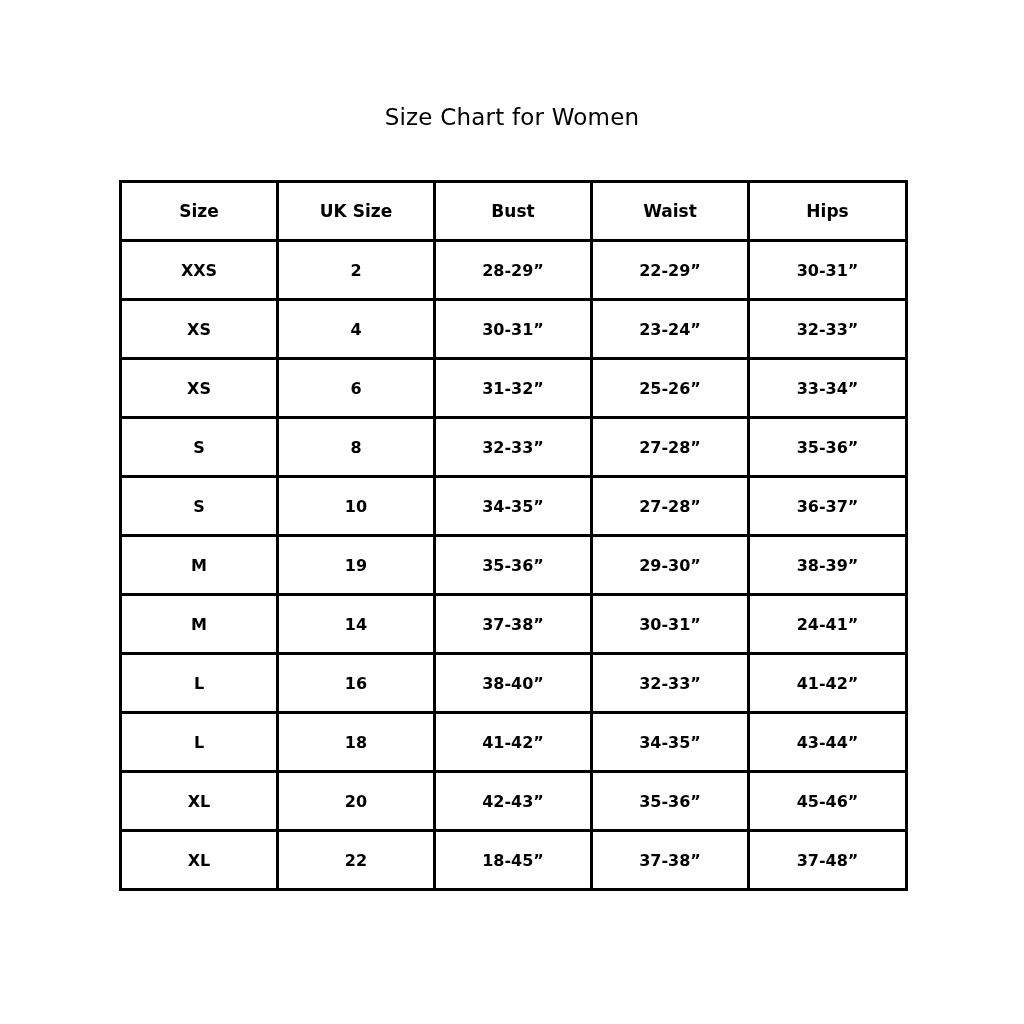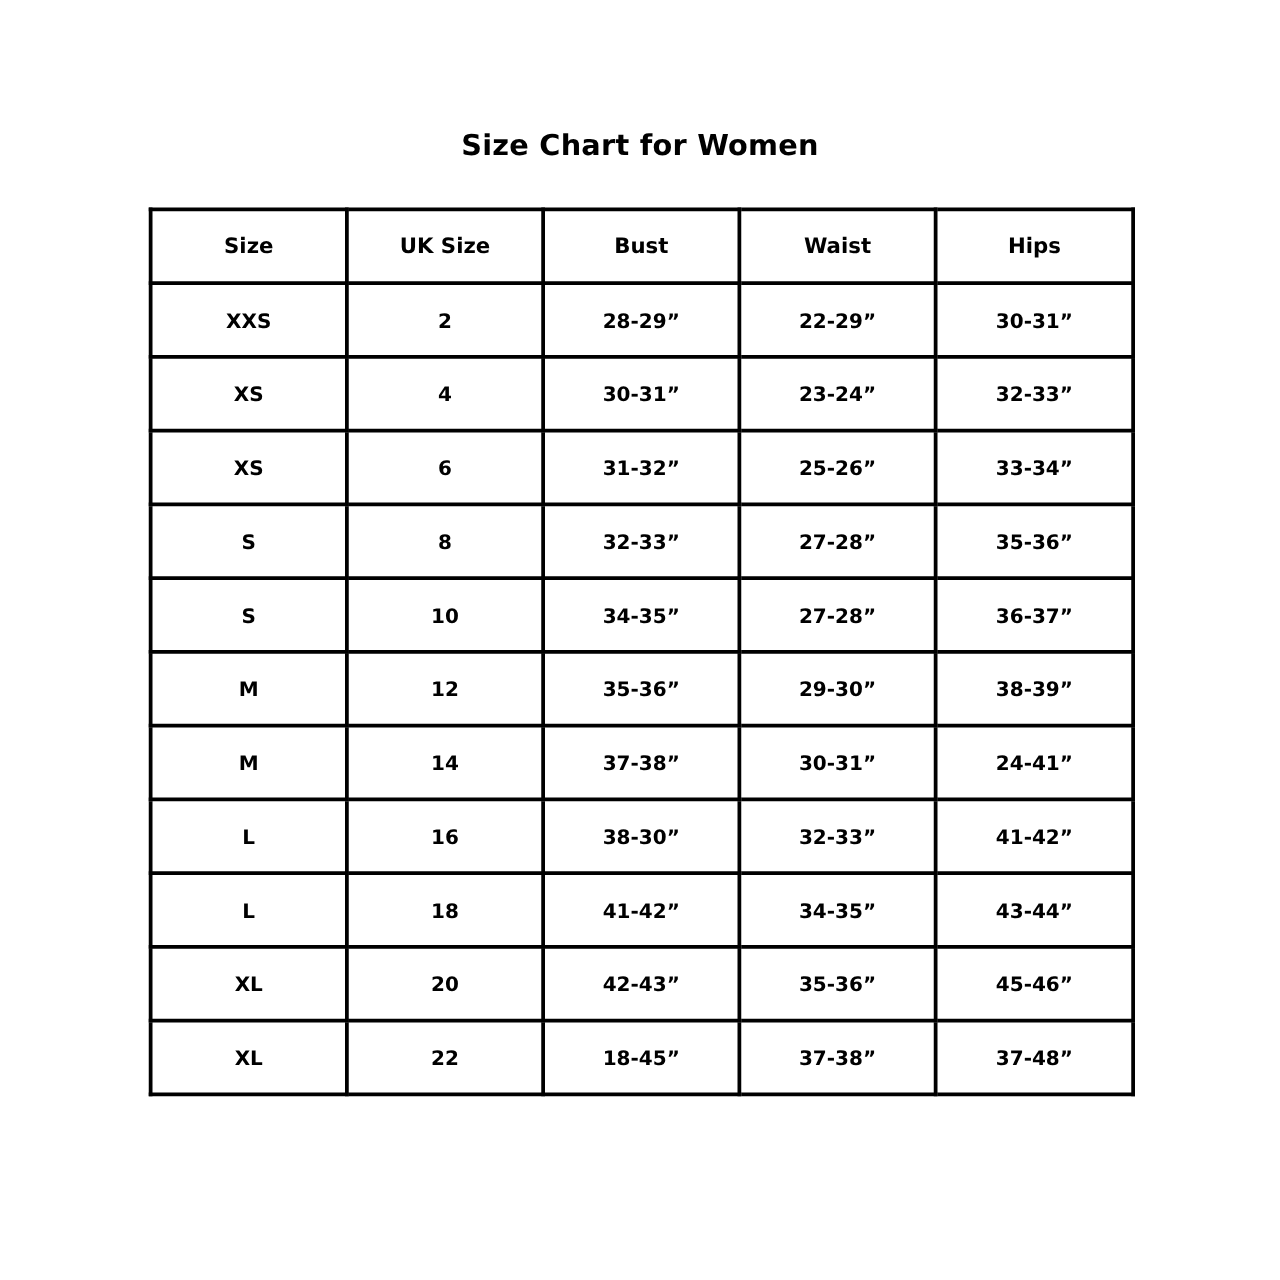--- a/index.html
+++ b/index.html
@@ -20,26 +20,26 @@
     position: relative;
     background: #ffffff;
   }
   .chart-title {
     position: absolute;
     top: 104px;
     left: 0;
     width: 1024px;
     text-align: center;
     font-size: 23px;
-    font-weight: bold;
+    font-weight: normal;
     letter-spacing: 0.2px;
   }
   .table-wrap {
     position: absolute;
-    top: 166px;
+    top: 180px;
     left: 119px;
     width: 786px;
   }
   table.size-chart {
     border-collapse: collapse;
     width: 786px;
     table-layout: fixed;
   }
   table.size-chart td,
   table.size-chart th {
@@ -117,36 +117,36 @@
         </tr>
         <tr>
           <td>S</td>
           <td>10</td>
           <td>34-35”</td>
           <td>27-28”</td>
           <td>36-37”</td>
         </tr>
         <tr>
           <td>M</td>
-          <td>12</td>
+          <td>19</td>
           <td>35-36”</td>
           <td>29-30”</td>
           <td>38-39”</td>
         </tr>
         <tr>
           <td>M</td>
           <td>14</td>
           <td>37-38”</td>
           <td>30-31”</td>
           <td>24-41”</td>
         </tr>
         <tr>
           <td>L</td>
           <td>16</td>
-          <td>38-30”</td>
+          <td>38-40”</td>
           <td>32-33”</td>
           <td>41-42”</td>
         </tr>
         <tr>
           <td>L</td>
           <td>18</td>
           <td>41-42”</td>
           <td>34-35”</td>
           <td>43-44”</td>
         </tr>

